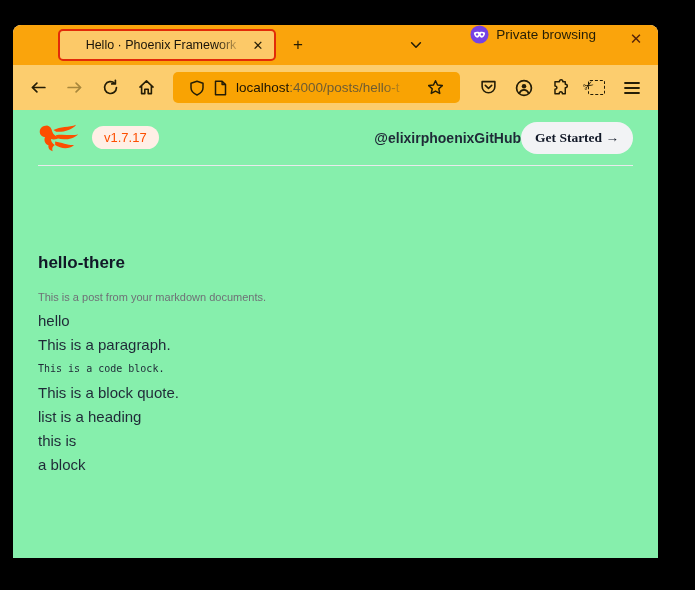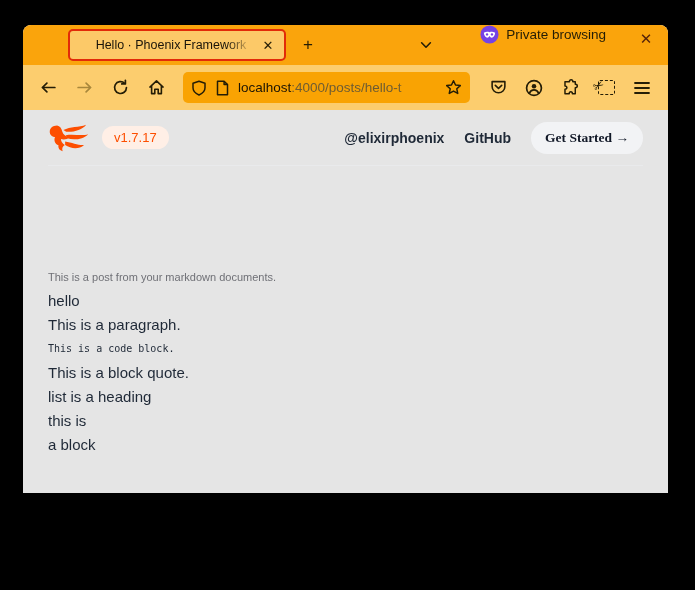--- a/index.html
+++ b/index.html
@@ -2,21 +2,21 @@
 <html style="--titlebar: #FAA40C; --toolbar: #FCCD6E; --tab-bg: #FCC968; --tab-border: #E22B08; --urlbar-bg: #F9A303; --private-purple: #7542E5; --phoenix-orange: #FD4E00;"><head>
 <meta charset="utf-8">
 <style>
   html, body { margin:0; padding:0; }
   body {
     width:695px; height:590px; background:#000;
     position:relative; overflow:hidden;
     font-family:"Liberation Sans", sans-serif;
   }
   .window {
-    position:absolute; left:23px; top:25px; width:645px; height:468px;
+    position:absolute; left:13px; top:25px; width:645px; height:533px;
     border-radius:8px 8px 0 0; overflow:hidden; background:#fff;
   }
   
   .titlebar {
     position:relative; height:40px;
     background:var(--titlebar, #FAA40C);
   }
   .tab {
     position:absolute; left:45px; top:4px; width:218px; height:32px;
     box-sizing:border-box;
@@ -50,42 +50,42 @@
   
   .navbar {
     height:45px; background:var(--toolbar, #FCCD6E);
     display:flex; align-items:center; padding:0 11px; box-sizing:border-box;
   }
   .nav-group { display:flex; align-items:center; gap:8px; }
   .disabled { color:#a8873b; }
   .urlbar {
     margin-left:13px; width:287px; height:31px; box-sizing:border-box;
     background:var(--urlbar-bg, #F9A303); border-radius:5px;
-    display:flex; align-items:center; gap:8px; padding:0 8px; cursor:text;
+    display:flex; align-items:center; gap:8px; padding:0 16px; cursor:text;
   }
   .url-text {
     flex:1; font-size:13.5px; white-space:nowrap; overflow:hidden;
     -webkit-mask-image:linear-gradient(to right, #000 80%, transparent 96%);
             mask-image:linear-gradient(to right, #000 80%, transparent 96%);
   }
   .url-host { color:#1c1404; }
   .url-rest { color:#6e5c33; }
   .nav-right { display:flex; align-items:center; gap:8px; margin-left:14px; }
   .shot-box { position:relative; width:15px; height:13px; border:1.6px dashed #241d06; border-radius:2px; }
   .shot-scissors { position:absolute; left:-6px; top:-3px; font-size:13px; transform:rotate(-28deg); color:#241d06; }
   
-  .content { height:448px; background:#e5e5e5; box-sizing:border-box; }
+  .content { height:448px; background:#86efac; box-sizing:border-box; }
   .page-header {
     display:flex; align-items:center; height:55px; padding:0 25px;
   }
   .version-badge {
     margin-left:12px; background:#FFEFE6; color:var(--phoenix-orange, #FD4E00);
     font-size:13px; padding:4px 12px; border-radius:999px;
   }
-  .header-right { margin-left:auto; display:flex; align-items:center; gap:20px; }
+  .header-right { margin-left:auto; display:flex; align-items:center; }
   .header-link { font-size:14px; font-weight:700; color:#1f2937; text-decoration:none; cursor:pointer; }
   .get-started {
     background:#F2F3F5; border:none; border-radius:999px; padding:8px 14px;
     font-family:Liberation Serif, serif;
     font-size:13.5px; font-weight:700; color:#111827; cursor:pointer;
   }
   .divider { border:none; border-top:1px solid #E9EAEC; margin:0 25px; }
   .main { padding:87px 25px 0 25px; }
   .post-title { margin:0; font-size:17px; font-weight:700; color:#111827; }
   .post-subtitle { margin:18px 0 6px 0; font-size:11px; color:#6F7076; }
@@ -215,20 +215,21 @@
       <span class="version-badge">v1.7.17</span>
       <div class="header-right">
         <span class="header-link">@elixirphoenix</span>
         <span class="header-link">GitHub</span>
         <button class="get-started">Get Started →</button>
       </div>
     </div>
     <hr class="divider">
 
     <div class="main">
+      <h1 class="post-title">hello-there</h1>
       <p class="post-subtitle">This is a post from your markdown documents.</p>
       <div>
 
           <div class="post-line kind-text">hello</div>
 
           <div class="post-line kind-text">This is a paragraph.</div>
 
           <div class="post-line kind-code">This is a code block.</div>
 
           <div class="post-line kind-text">This is a block quote.</div>

